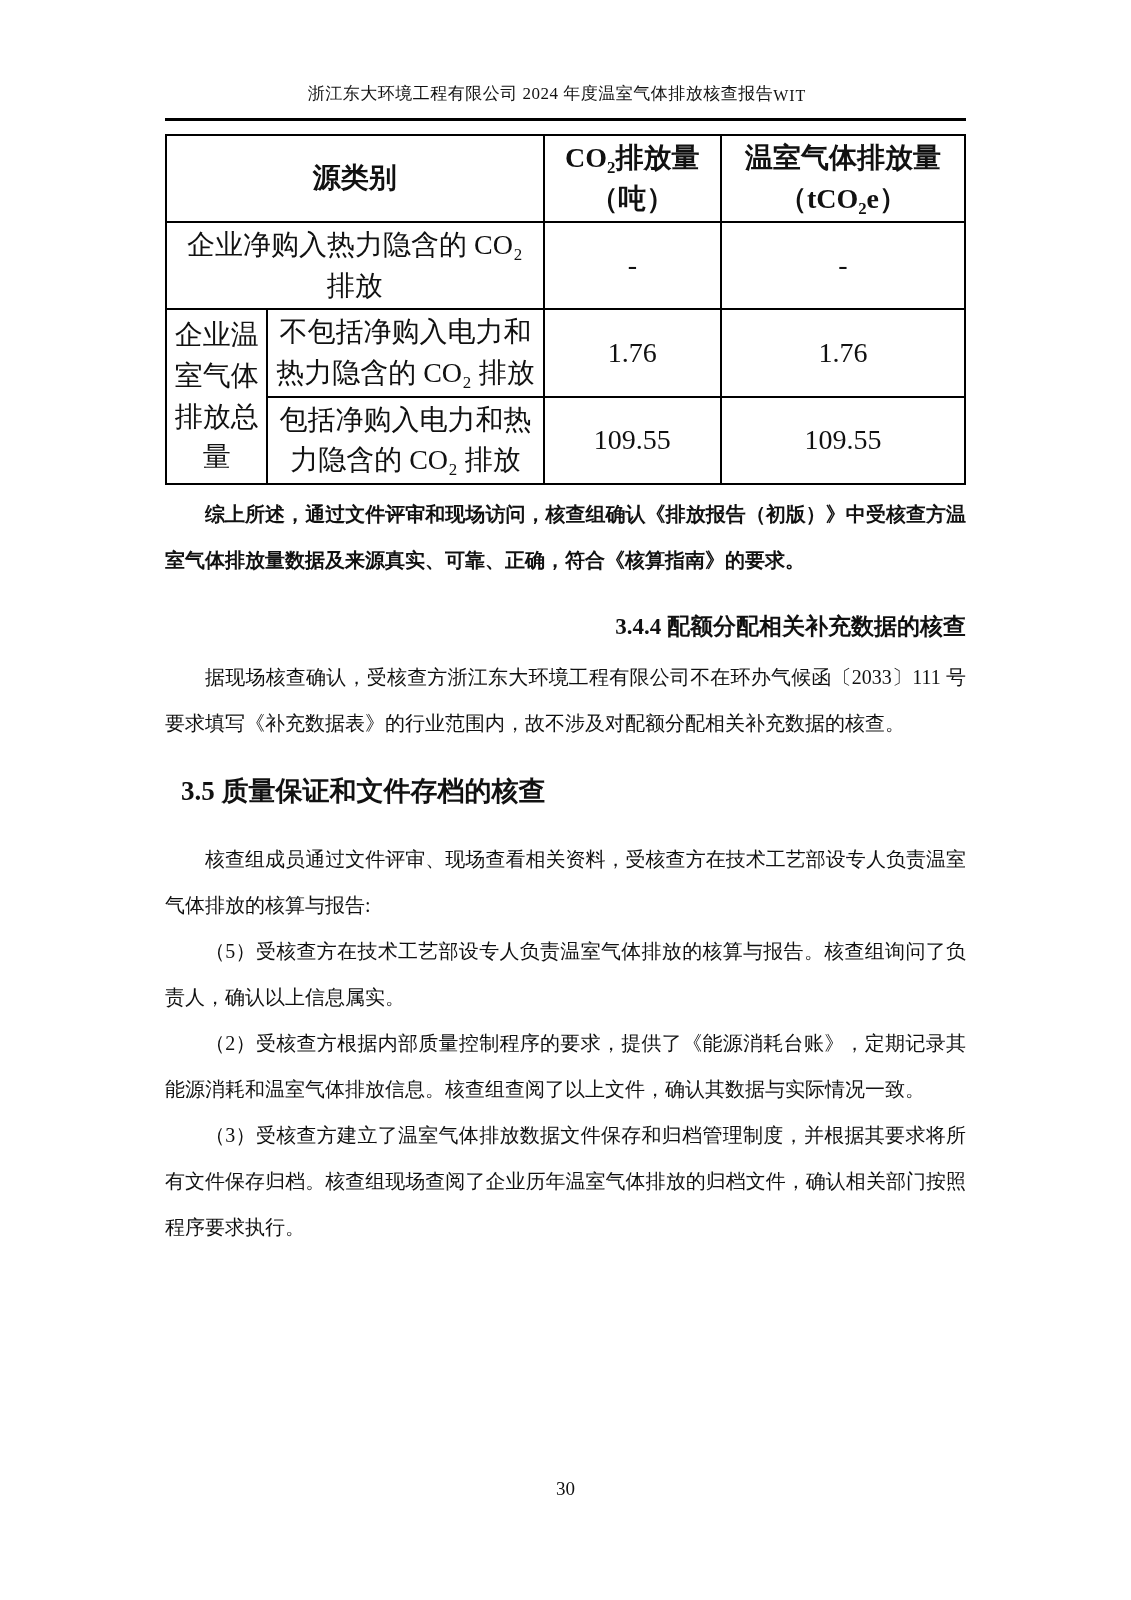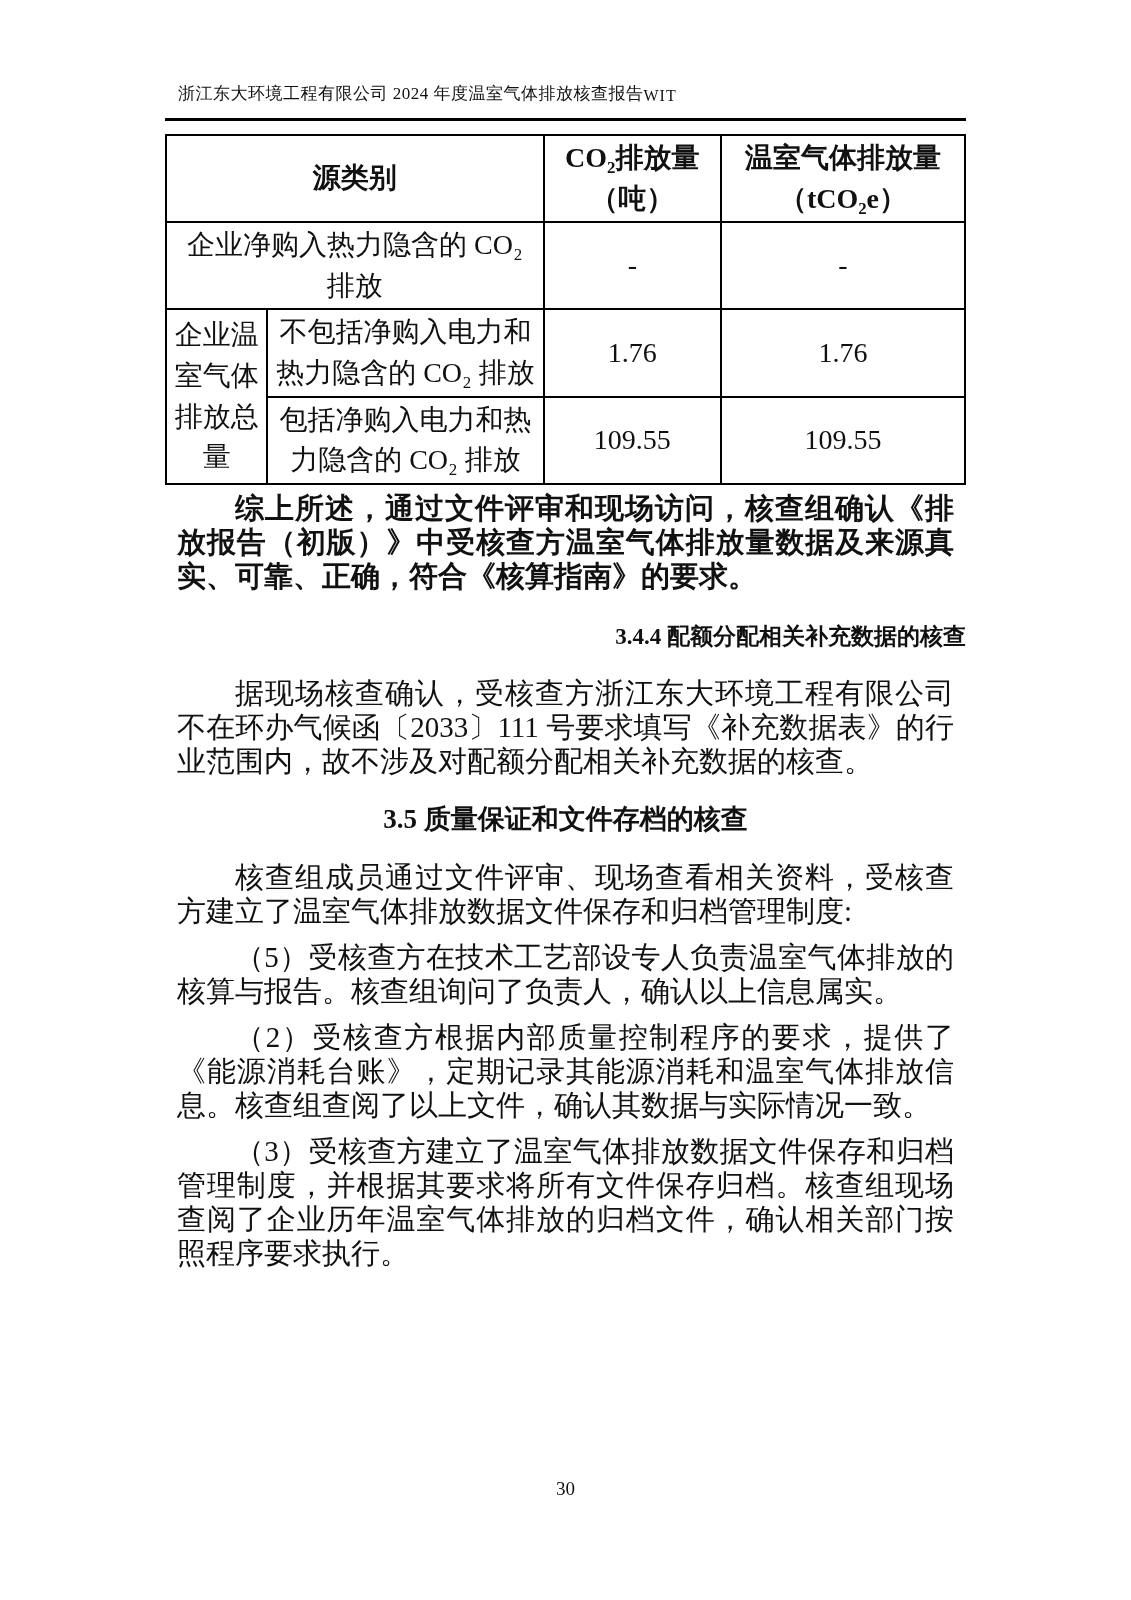--- a/index.html
+++ b/index.html
@@ -11,21 +11,21 @@
     color:#111;
     overflow:hidden;
   }
   .content{margin:0 165px;width:801px;}
 
   
   .doc-header{
     margin-top:82px;
     padding-bottom:13px;
     border-bottom:3px solid #000;
-    display:flex;justify-content:flex-start;align-items:flex-end;
+    display:flex;justify-content:center;align-items:flex-end;
   }
   .doc-header .title{font-size:17px;letter-spacing:.5px;padding-left:13px;}
   .doc-header .brand{font-size:16px;letter-spacing:1px;padding-right:30px;font-weight:400;}
 
   
   table.emissions{
     margin-top:13px;
     border-collapse:collapse;
     width:801px;
     table-layout:fixed;
@@ -39,34 +39,34 @@
     font-weight:400;
     line-height:1.45;
   }
   table.emissions th{font-weight:700;}
   .col-a{width:100px;} .col-b{width:273px;} .col-c{width:175px;} .col-d{width:241px;}
   tr.hdr{height:62px;} tr.r1{height:31px;} tr.r2{height:59px;} tr.r3{height:58px;}
   .group-cell{line-height:1.55;}
 
   
   .para{
-    font-size:29px;
-    line-height:34px;
+    font-size:20px;
+    line-height:46px;
     text-align:justify;
     text-indent:2em;
-    margin:12px;
+    margin:0;
   }
   .para.bold{font-weight:700;}
   .h-small{
     font-size:23px;font-weight:700;line-height:55px;
     margin:16px 0 0 0;text-indent:2em;text-align:right;
   }
   .h-large{
     font-size:27px;font-weight:700;line-height:58px;
-    margin:0;text-align:center;
+    margin:16px;text-align:left;
   }
   .h-large.indent{text-indent:50px;}
   .first-para{margin-top:6px;}
 
   
   .page-number{
     position:absolute;left:0;top:1478px;width:1131px;
     text-align:center;font-size:19px;
   }
 </style>
@@ -120,21 +120,21 @@
       </table>
 
     <p class="para bold first-para">综上所述，通过文件评审和现场访问，核查组确认《排放报告（初版）》中受核查方温室气体排放量数据及来源真实、可靠、正确，符合《核算指南》的要求。</p>
 
     <h3 class="h-small">3.4.4 配额分配相关补充数据的核查</h3>
 
     <p class="para">据现场核查确认，受核查方浙江东大环境工程有限公司不在环办气候函〔2033〕111 号要求填写《补充数据表》的行业范围内，故不涉及对配额分配相关补充数据的核查。</p>
 
     <h2 class="h-large">3.5  质量保证和文件存档的核查</h2>
 
-    <p class="para">核查组成员通过文件评审、现场查看相关资料，受核查方建立了温室气体排放数据文件保存和归档管理制度:</p>
+    <p class="para">核查组成员通过文件评审、现场查看相关资料，受核查方在技术工艺部设专人负责温室气体排放的核算与报告:</p>
 
     <p class="para">（5）受核查方在技术工艺部设专人负责温室气体排放的核算与报告。核查组询问了负责人，确认以上信息属实。</p>
 
     <p class="para">（2）受核查方根据内部质量控制程序的要求，提供了《能源消耗台账》，定期记录其能源消耗和温室气体排放信息。核查组查阅了以上文件，确认其数据与实际情况一致。</p>
 
     <p class="para">（3）受核查方建立了温室气体排放数据文件保存和归档管理制度，并根据其要求将所有文件保存归档。核查组现场查阅了企业历年温室气体排放的归档文件，确认相关部门按照程序要求执行。</p>
 
 
   </div>
 

